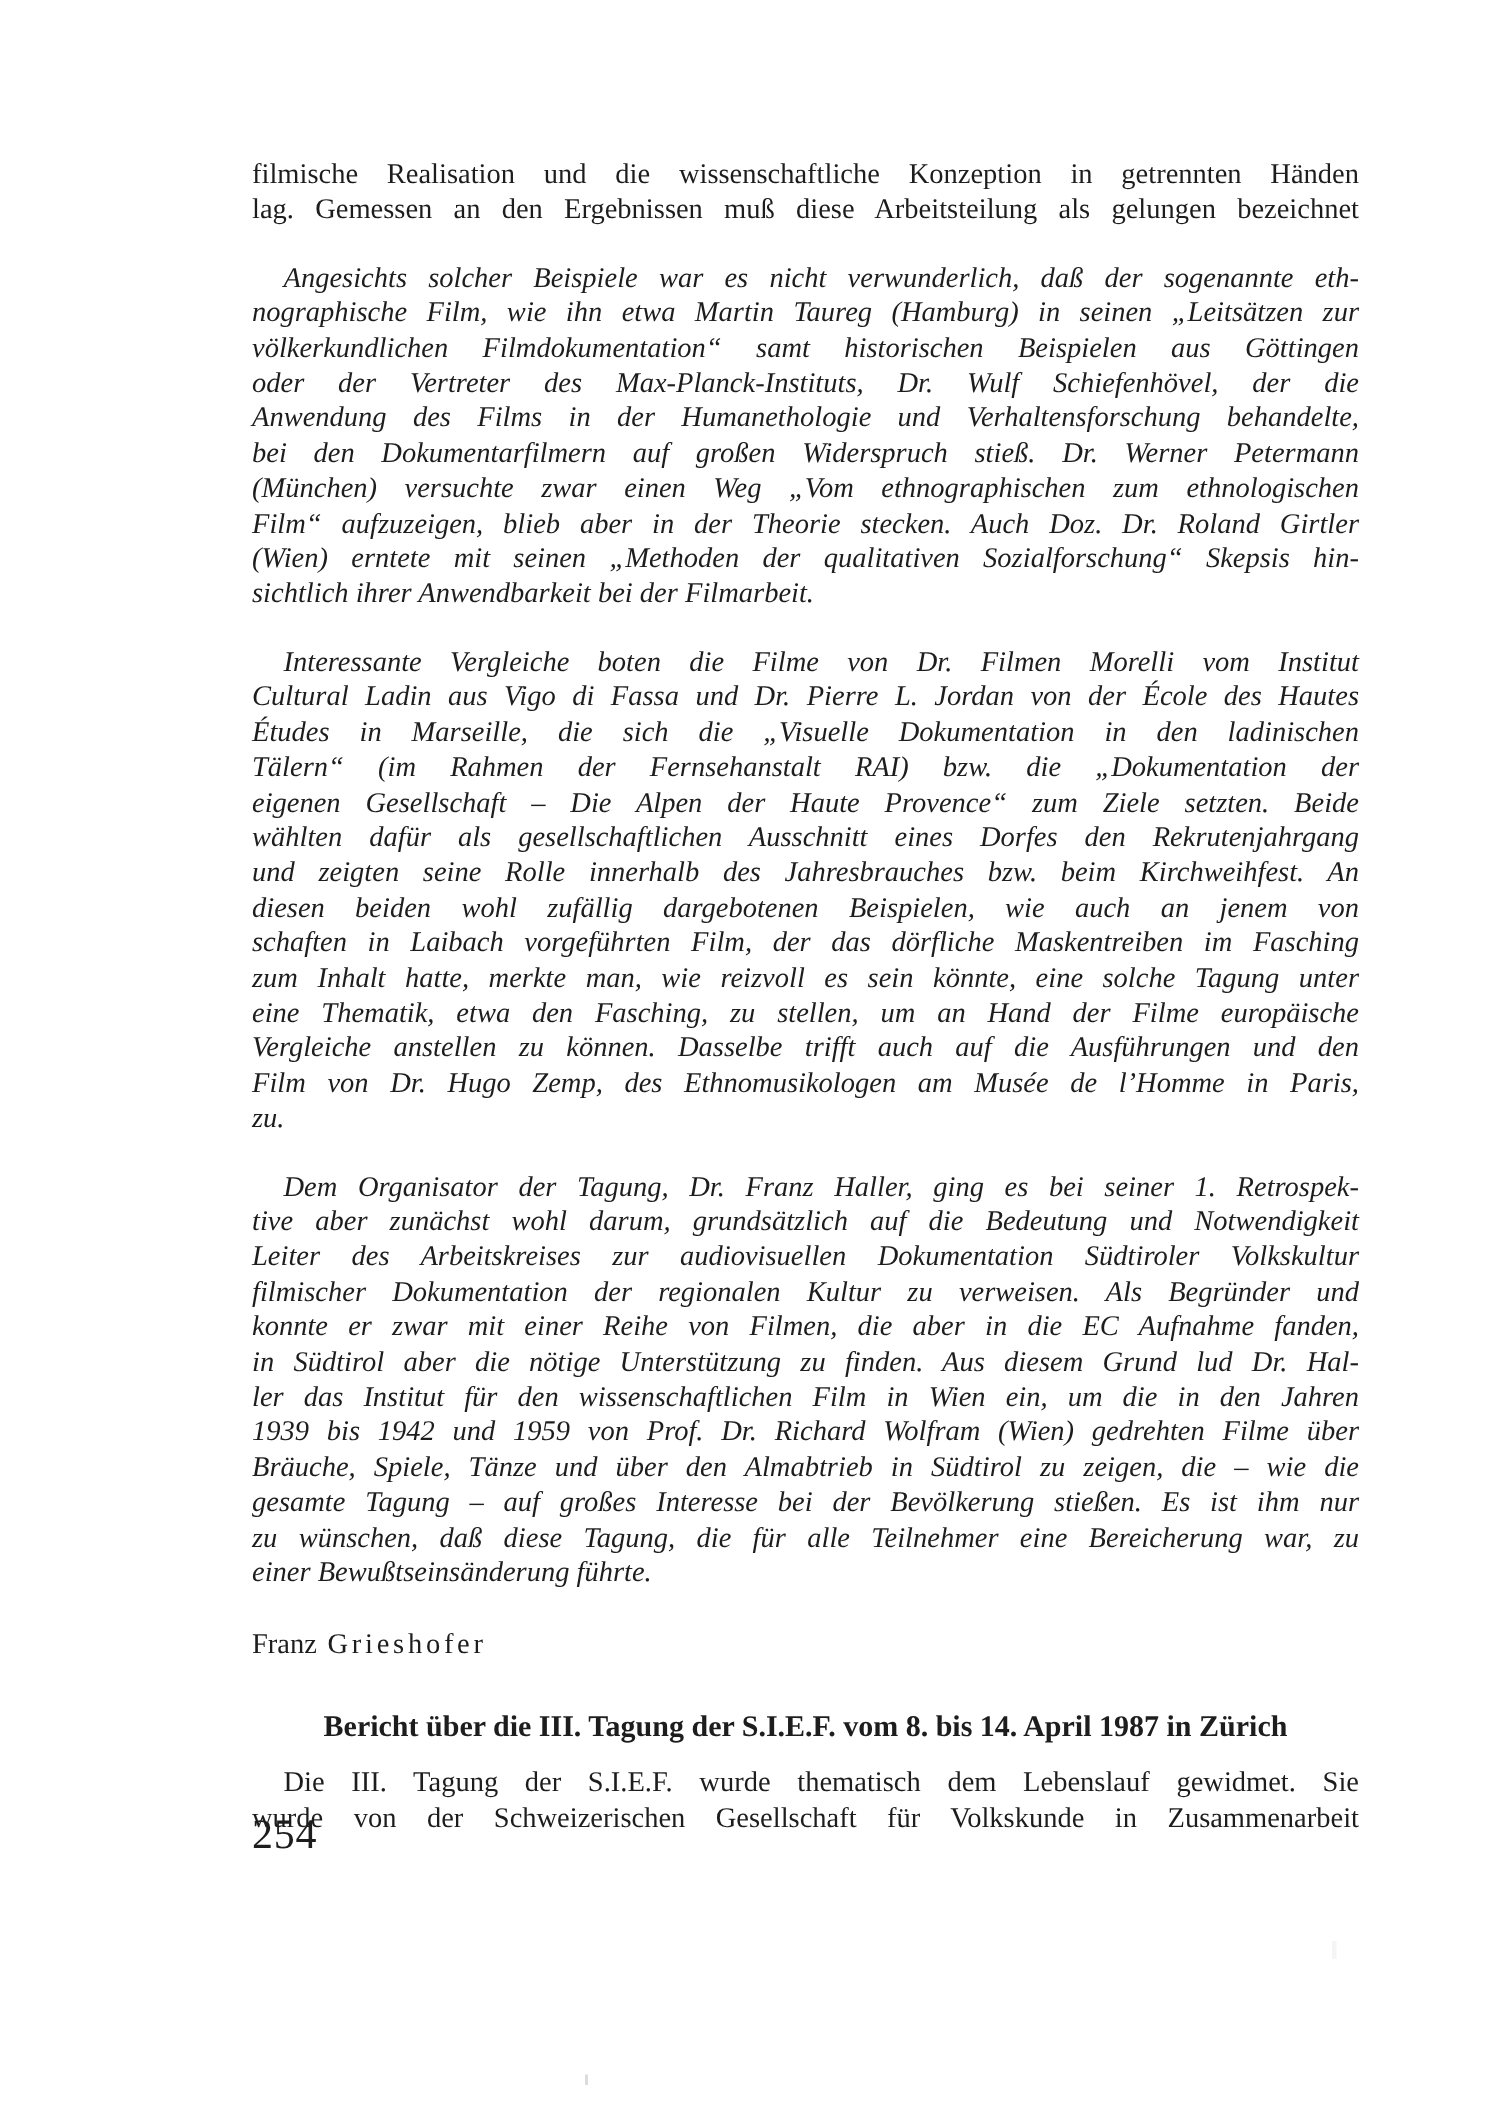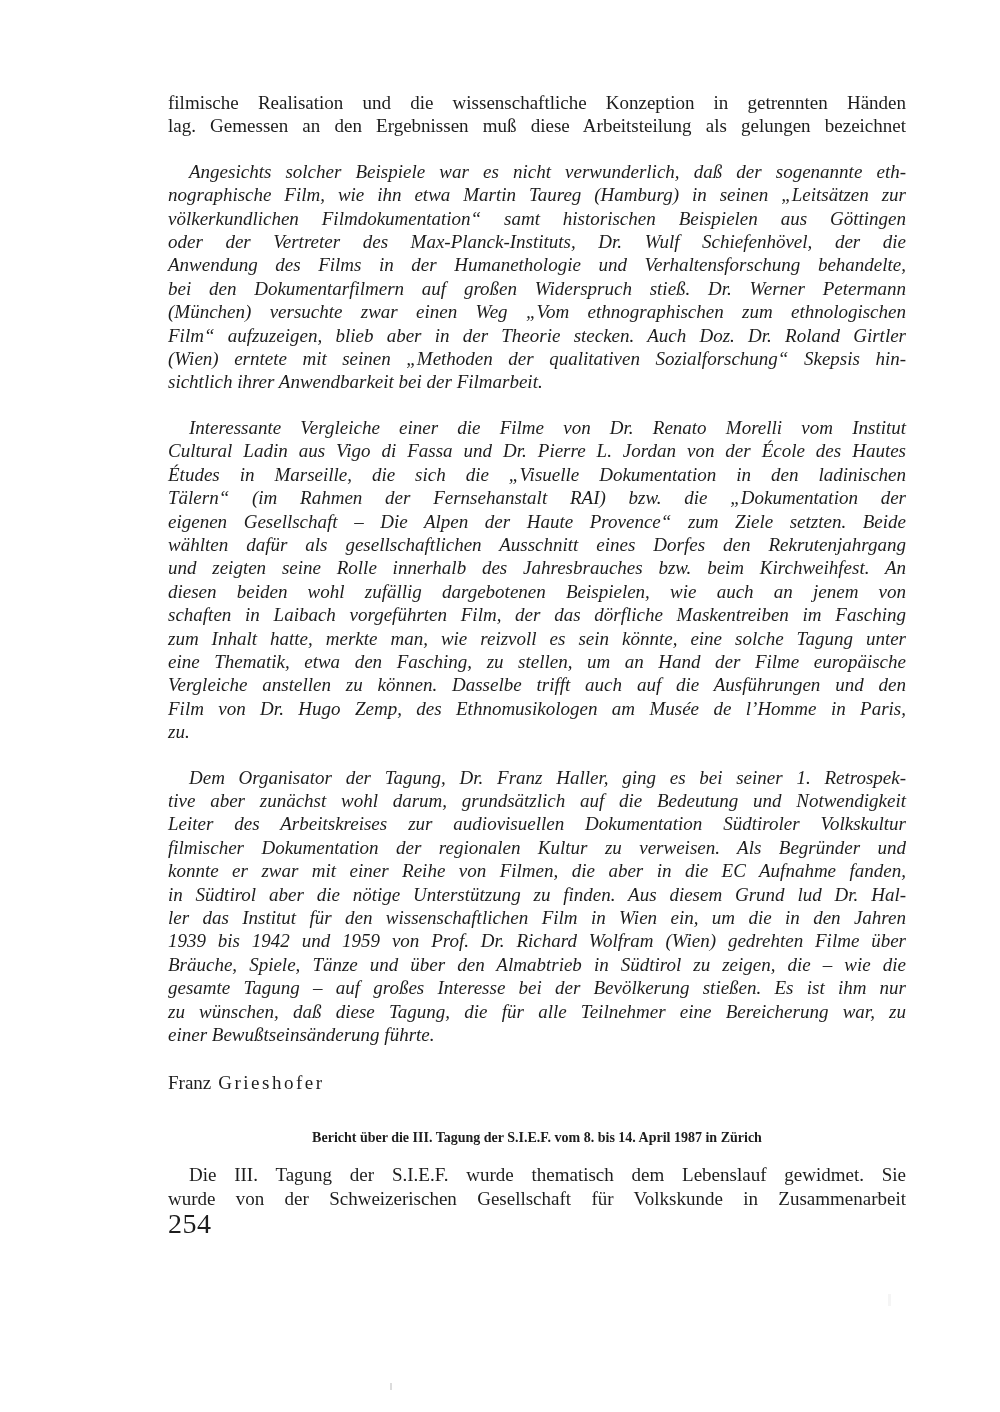--- a/index.html
+++ b/index.html
@@ -12,21 +12,21 @@
     width: 1000px;
     height: 1412px;
     background: #ffffff;
     font-family: "Liberation Serif", "DejaVu Serif", serif;
     color: #1d1d1d;
     overflow: hidden;
   }
   .text-block {
     position: absolute;
     left: 168px;
-    top: 91px;
+    top: 105px;
     width: 738px;
     font-size: 19px;
     line-height: 23.4px;
   }
   .para { margin: 0; }
   .para + .para { margin-top: 22px; font-style: italic; }
   .line {
     text-align: justify;
     text-align-last: justify;
     white-space: normal;
@@ -39,21 +39,21 @@
     padding-right: 16px;
   }
   .sig-last {
     letter-spacing: 2.5px;
     margin-left: 7px;
   }
   .heading2 {
     margin-top: 31px;
     text-align: center;
     font-weight: bold;
-    font-size: 14px;
+    font-size: 20px;
     line-height: 23.4px;
   }
   .p5 { margin-top: 14px; }
   .page-number {
     position: absolute;
     left: 168px;
     top: 1208px;
     font-size: 28px;
     letter-spacing: 0.5px;
   }
@@ -83,21 +83,21 @@
       <div class="line">oder der Vertreter des Max-Planck-Instituts, Dr. Wulf Schiefenhövel, der die</div>
       <div class="line">Anwendung des Films in der Humanethologie und Verhaltensforschung behandelte,</div>
       <div class="line">bei den Dokumentarfilmern auf großen Widerspruch stieß. Dr. Werner Petermann</div>
       <div class="line">(München) versuchte zwar einen Weg „Vom ethnographischen zum ethnologischen</div>
       <div class="line">Film“ aufzuzeigen, blieb aber in der Theorie stecken. Auch Doz. Dr. Roland Girtler</div>
       <div class="line">(Wien) erntete mit seinen „Methoden der qualitativen Sozialforschung“ Skepsis hin-</div>
       <div class="line end">sichtlich ihrer Anwendbarkeit bei der Filmarbeit.</div>
     </div>
 
     <div class="para">
-      <div class="line indent">Interessante Vergleiche einer die Filme von Dr. Renato Morelli vom Institut</div>
+      <div class="line indent">Interessante Vergleiche boten die Filme von Dr. Filmen Morelli vom Institut</div>
       <div class="line">Cultural Ladin aus Vigo di Fassa und Dr. Pierre L. Jordan von der École des Hautes</div>
       <div class="line">Études in Marseille, die sich die „Visuelle Dokumentation in den ladinischen</div>
       <div class="line">Tälern“ (im Rahmen der Fernsehanstalt RAI) bzw. die „Dokumentation der</div>
       <div class="line">eigenen Gesellschaft – Die Alpen der Haute Provence“ zum Ziele setzten. Beide</div>
       <div class="line">wählten dafür als gesellschaftlichen Ausschnitt eines Dorfes den Rekrutenjahrgang</div>
       <div class="line">und zeigten seine Rolle innerhalb des Jahresbrauches bzw. beim Kirchweihfest. An</div>
       <div class="line">diesen beiden wohl zufällig dargebotenen Beispielen, wie auch an jenem von</div>
       <div class="line">schaften in Laibach vorgeführten Film, der das dörfliche Maskentreiben im Fasching</div>
       <div class="line">zum Inhalt hatte, merkte man, wie reizvoll es sein könnte, eine solche Tagung unter</div>
       <div class="line">eine Thematik, etwa den Fasching, zu stellen, um an Hand der Filme europäische</div>

